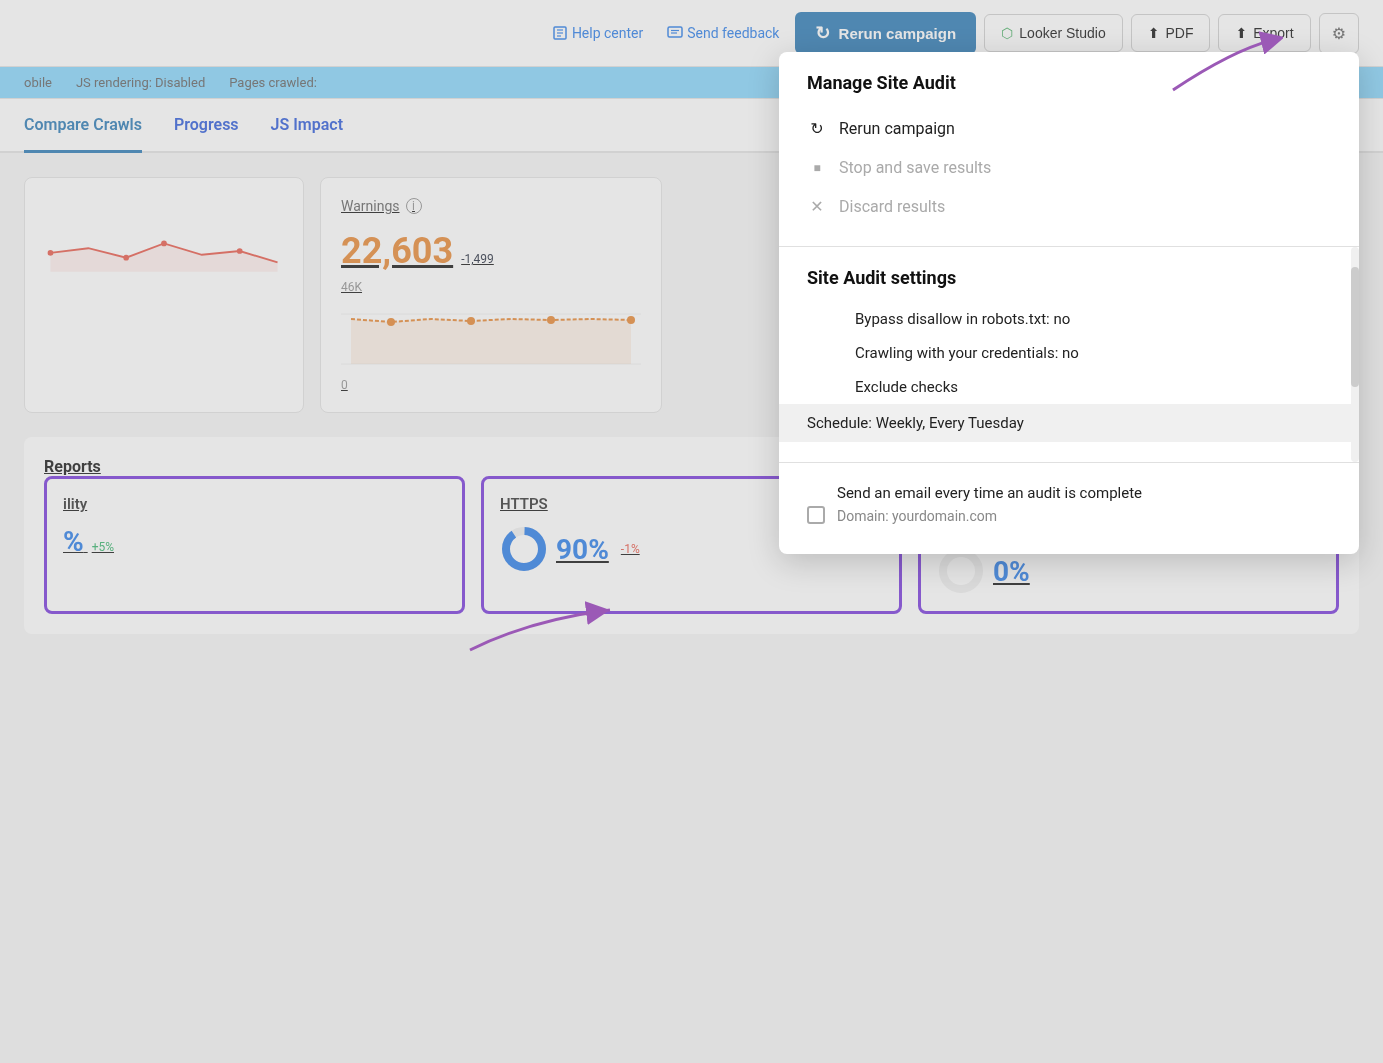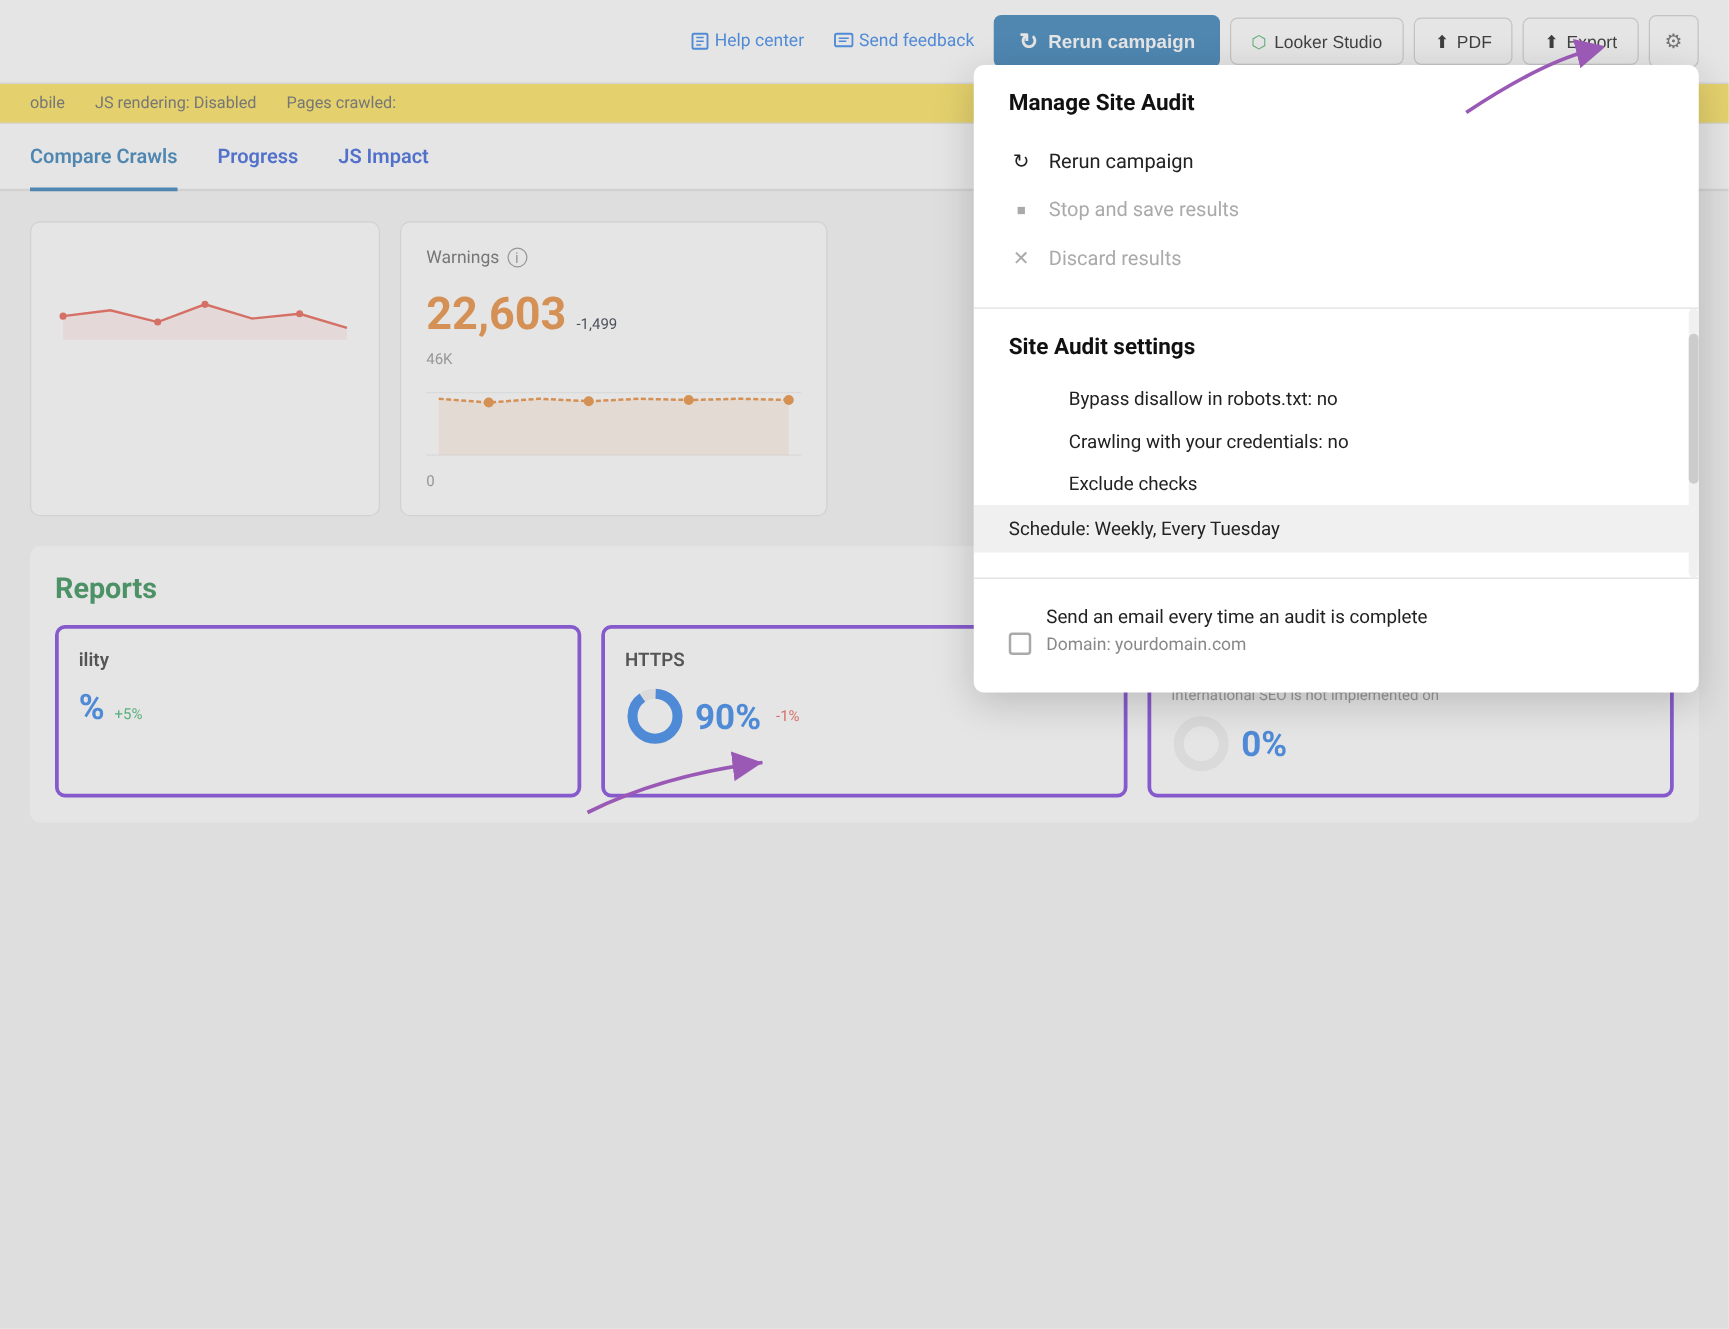--- a/index.html
+++ b/index.html
@@ -108,21 +108,21 @@
       border: 1px solid #ccc;
       border-radius: 6px;
       padding: 10px 12px;
       font-size: 16px;
       cursor: pointer;
       color: #555;
     }
 
     
     .info-bar {
-      background: #fde047;
+      background: #7dd3fc;
       padding: 8px 24px;
       border-bottom: 1px solid #e0e0e0;
       display: flex;
       gap: 24px;
       font-size: 13px;
       color: #555;
     }
 
     
     .tab-bar {
@@ -147,20 +147,21 @@
       border-bottom: 3px solid #1a6faf;
       color: #1a6faf;
     }
 
     
     .main-content {
       padding: 24px;
       display: flex;
       flex-direction: column;
       gap: 24px;
+      text-decoration: underline;
     }
 
     
     .warnings-section {
       display: flex;
       gap: 16px;
     }
 
     .warnings-card {
       background: #fff;
@@ -193,24 +194,23 @@
     }
 
     
     .reports-section {
       background: #fff;
       border-radius: 8px;
       padding: 20px;
     }
 
     .reports-title {
-      font-size: 23px;
+      font-size: 16px;
       font-weight: 700;
-      color: #15803d;
-      margin-bottom: 16px;
+      color: #000000;
     }
 
     .reports-cards {
       display: flex;
       gap: 16px;
     }
 
     .report-card {
       background: #fff;
       border: 3px solid #6d28d9;

